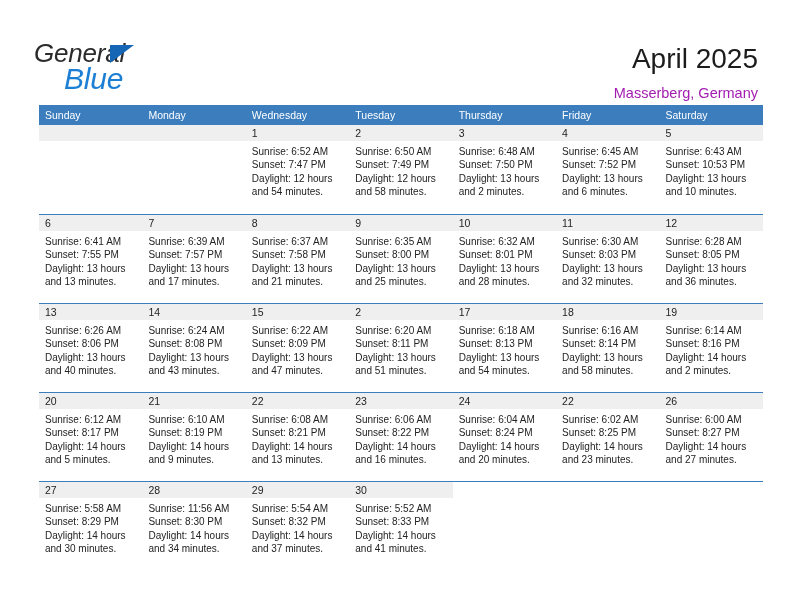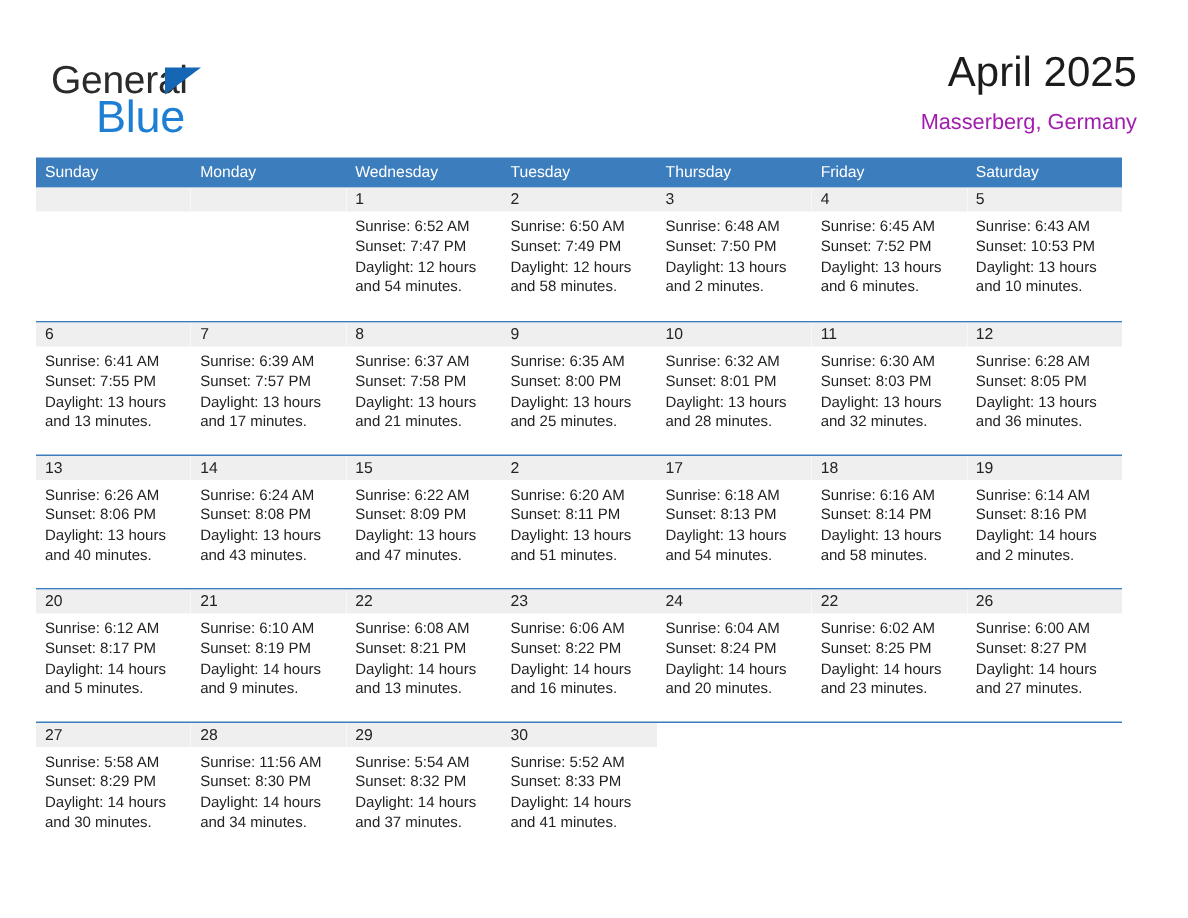--- a/index.html
+++ b/index.html
@@ -30,20 +30,21 @@
     right: 34px;
     height: 70px;
   }
 
   .brand {
     position: absolute;
     left: 0;
     top: 2px;
     width: 200px;
     height: 62px;
+    font-style: italic;
   }
   .brand-general {
     position: absolute;
     left: 0;
     top: 6px;
     font-size: 26px;
     letter-spacing: -0.2px;
     color: #2b2b2b;
     font-family: "Liberation Sans", sans-serif;
   }
@@ -62,21 +63,21 @@
     top: 30px;
     font-size: 30px;
     letter-spacing: -0.2px;
     color: #1d7fd4;
     font-family: "Liberation Sans", sans-serif;
   }
 
   .titles {
     position: absolute;
     right: 0;
-    top: 1px;
+    top: 12px;
     text-align: right;
   }
   .cal-title {
     font-size: 28px;
     font-weight: normal;
     color: #1c1c1c;
     line-height: 34px;
     white-space: nowrap;
   }
   .cal-subtitle {
@@ -84,21 +85,21 @@
     color: #a21caf;
     line-height: 22px;
     margin-top: 6px;
     white-space: nowrap;
     padding-left: 29px;
   }
 
   
   .calendar {
     position: absolute;
-    left: 24px;
+    left: 39px;
     top: 105px;
     width: 724px;
   }
 
   .dow-row {
     display: flex;
     background: #3b7dbd;
     height: 20px;
   }
   .dow {

